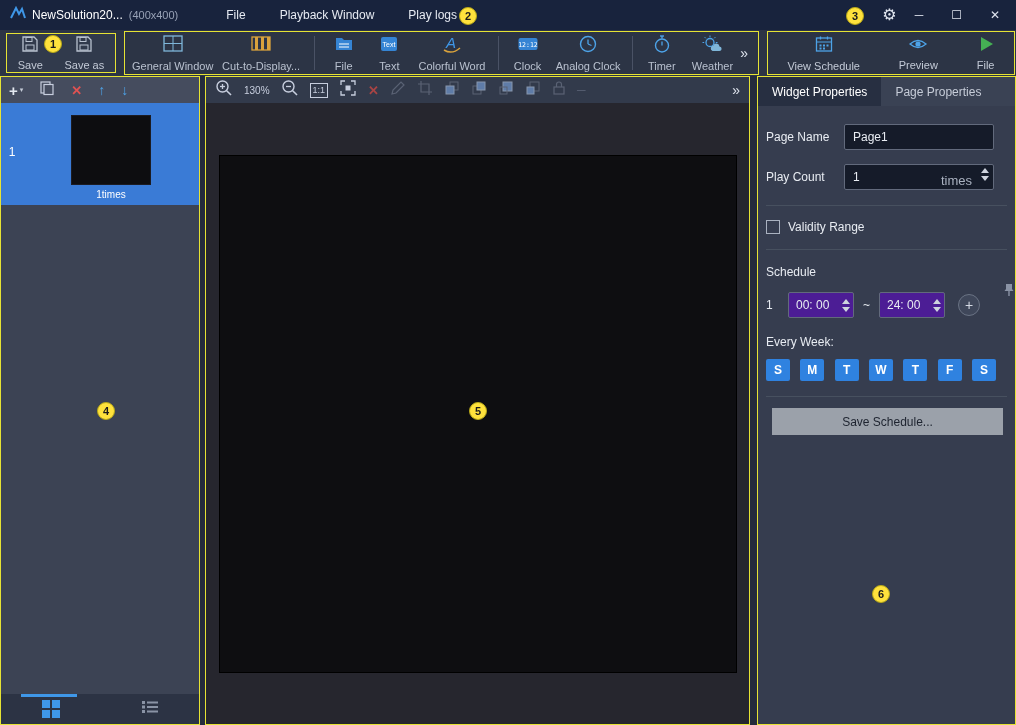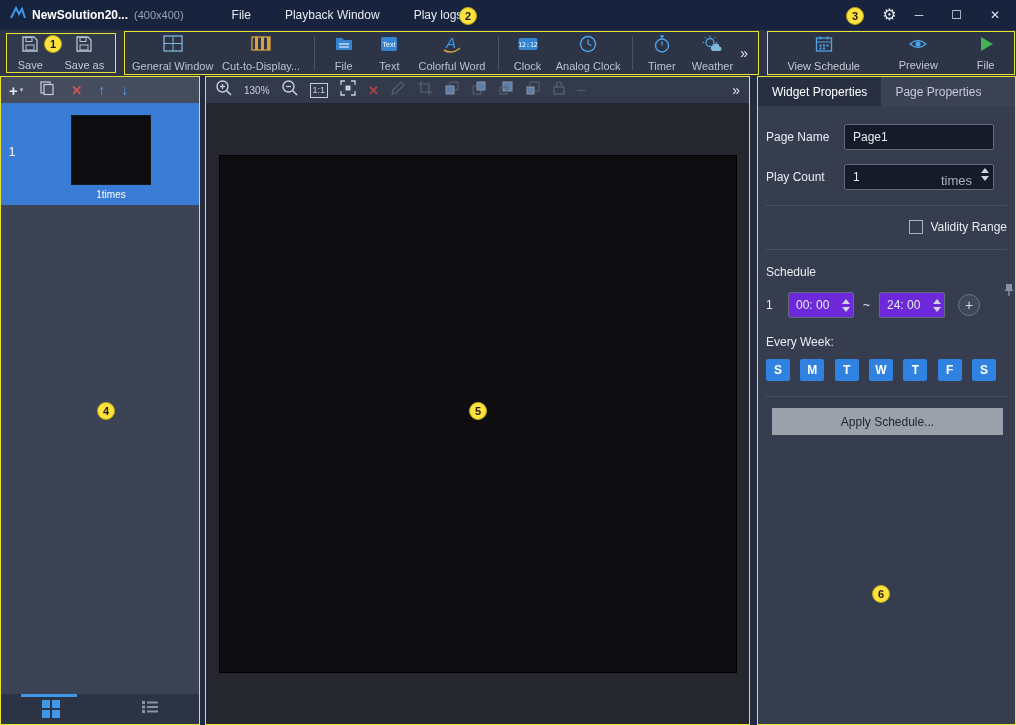--- a/index.html
+++ b/index.html
@@ -6,21 +6,21 @@
   html,body { background:#11151f; }
   body { font-family:"Liberation Sans", sans-serif; }
   #app { position:relative; width:1016px; height:725px; background:#242b3c; overflow:hidden; }
 
   
   .annot-box { border:1px solid #e6e334; }
 
   
   .titlebar { position:absolute; top:0; left:0; width:100%; height:30px; background:#18233d;
               display:flex; align-items:center; padding:0 10px; }
-  .tb-title { color:#ffffff; font-size:12px; font-weight:bold; margin-left:6px; white-space:nowrap; }
+  .tb-title { color:#ffffff; font-size:12px; font-weight:normal; margin-left:6px; white-space:nowrap; }
   .tb-res   { color:#98a2b6; font-size:11px; margin-left:6px; }
   .tb-menus { display:flex; gap:34px; margin-left:48px; }
   .tb-menu  { color:#e6eaf2; font-size:12px; cursor:default; white-space:nowrap; }
   .tb-spacer{ flex:1; }
   .gear { color:#dfe4ee; font-size:16px; line-height:16px; margin-right:18px; }
   .win-controls { display:flex; gap:28px; margin-right:6px; }
   .win-btn { color:#dfe4ee; font-size:12px; }
 
   
   .toolbar-row { position:absolute; top:30px; left:0; width:100%; height:46px; background:#2c3445;
@@ -84,27 +84,27 @@
   .tinput { width:150px; height:26px; background:#151b29; border:1px solid #626a7c; color:#e9edf3;
             font-size:12px; padding:0 8px; font-family:"Liberation Sans", sans-serif; border-radius:2px; }
   .pc-wrap { position:relative; width:150px; }
   .pc-wrap .tinput { width:150px; padding-right:52px; }
   .pc-unit { position:absolute; right:22px; top:9px; color:#aab2c0; font-size:13px;text-align:right; }
   .spin { display:flex; flex-direction:column; gap:3px; align-items:center; }
   .spin .up { width:0; height:0; border-left:4px solid transparent; border-right:4px solid transparent; border-bottom:5px solid #cfd4de; }
   .spin .dn { width:0; height:0; border-left:4px solid transparent; border-right:4px solid transparent; border-top:5px solid #cfd4de; }
   .pc-spin { position:absolute; right:5px; top:4px; }
   .sep { border-top:1px solid #47505f; margin-top:15px; }
-  .chk-row { display:flex; align-items:center; margin-top:14px;justify-content:flex-end; }
+  .chk-row { display:flex; align-items:center; margin-top:14px; }
   .checkbox { width:14px; height:14px; border:1px solid #aab2c0; background:transparent; flex:none; }
   .chk-label { margin-left:8px; }
   .sched-label { margin-top:15px; }
   .sched-row { display:flex; align-items:center; margin-top:13px; }
   .sched-idx { width:10px; margin-right:12px; }
-  .timefield { width:66px; height:26px; background:#6d28d9; border:1px solid #626a7c; border-radius:2px;
+  .timefield { width:66px; height:26px; background:#4c1d95; border:1px solid #626a7c; border-radius:2px;
                display:flex; align-items:center; justify-content:space-between; padding:0 3px 0 7px; }
   .tilde { margin:0 9px; }
   .add-sched { margin-left:13px; width:22px; height:22px; border-radius:50%; background:#3f475a; border:1px solid #6a7384;
                color:#d5dae4; display:flex; align-items:center; justify-content:center; font-size:14px; line-height:14px; }
   .week-label { margin-top:17px; }
   .week-row { margin-top:10px; width:230px; display:flex; justify-content:space-between; }
   .day-btn { width:24px; height:22px; background:#2f82e0; color:#fff; border:none; border-radius:2px;
              font-size:12px; font-weight:bold; display:flex; align-items:center; justify-content:center;
              font-family:"Liberation Sans", sans-serif; }
   .apply-btn { margin:11px 4px 0 6px; height:27px; background:#9ba1aa; color:#1d232f; border:none;
@@ -503,21 +503,21 @@
           <button class="day-btn">M</button>
           <button class="day-btn">T</button>
           <button class="day-btn">W</button>
           <button class="day-btn">T</button>
           <button class="day-btn">F</button>
           <button class="day-btn">S</button>
         </div>
 
         <div class="sep"></div>
 
-        <button class="apply-btn">Apply Schedule...</button>
+        <button class="apply-btn">Save Schedule...</button>
       </div>
 
       <span class="pin">
         <svg width="10" height="14" viewBox="0 0 10 14">
             <path d="M2 1 h6 v5 l1.5 2 h-9 L2 6z" fill="#8a93a5"></path>
             <line x1="5" y1="8" x2="5" y2="13" stroke="#8a93a5" stroke-width="1.4"></line>
           </svg>
       </span>
     </div>
   </div>

